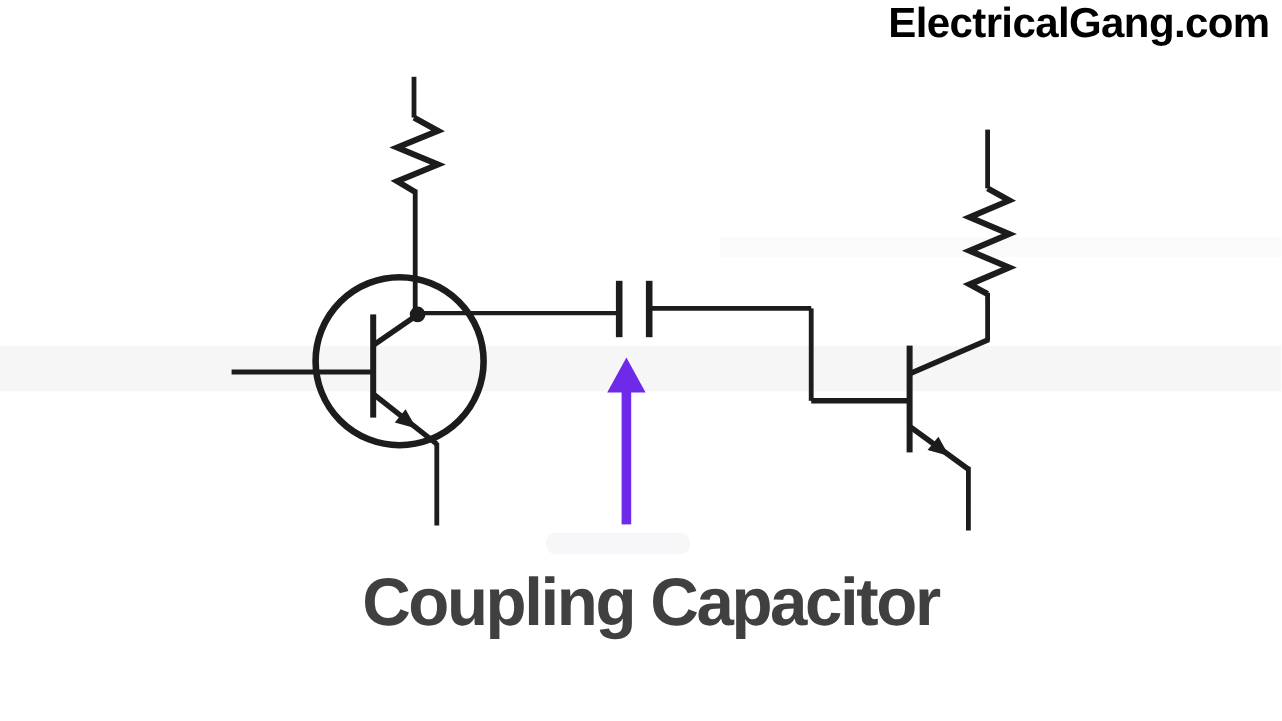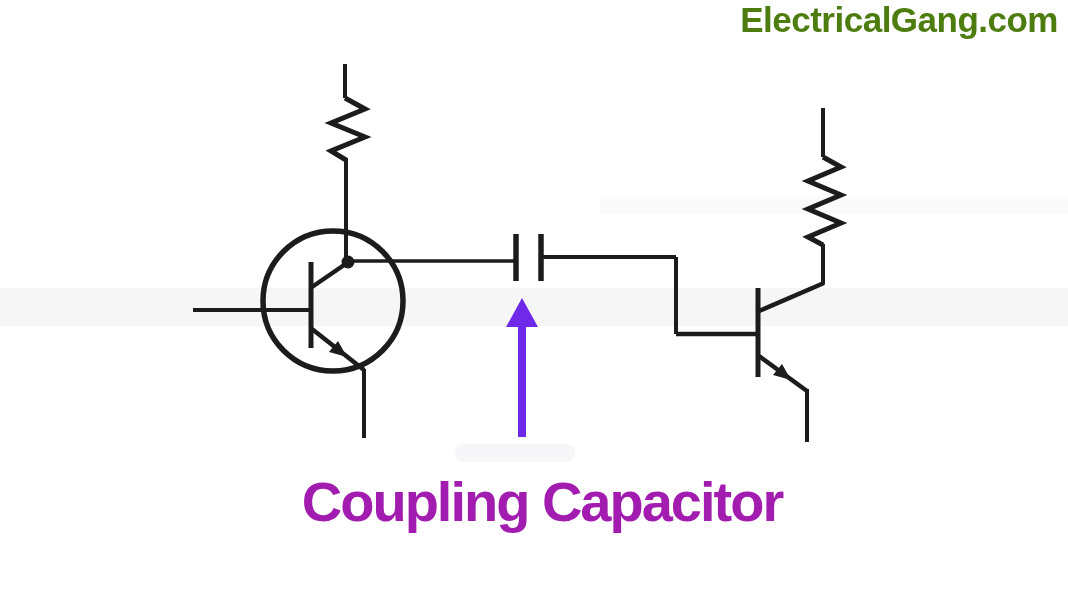--- a/index.html
+++ b/index.html
@@ -27,21 +27,21 @@
 </style>
 </head>
 <body>
 
 <div class="stage">
 
   <div class="artifact band1"></div>
   <div class="artifact band2"></div>
   <div class="artifact smudge"></div>
 
-  <div class="brand" style="color: #4d7c0f;">ElectricalGang.com</div>
+  <div class="brand" style="color: #000000;">ElectricalGang.com</div>
 
   <svg class="circuit" width="1068" height="601" viewBox="0 0 1068 601">
 
     <g fill="none" stroke-linecap="butt" stroke-linejoin="miter" stroke="#1c1c1c">
       <path d="M345,64 V98" stroke-width="4"></path>
       <polyline points="345,98 365,109 331,123 365,137 331,151 346,160" stroke-width="5"></polyline>
       <path d="M346,158 V262" stroke-width="4"></path>
       <circle cx="348" cy="262" r="6.5" stroke="none" fill="#1c1c1c"></circle>
       <circle cx="333" cy="301" r="70" stroke-width="5.5"></circle>
       <path d="M311,262 V348" stroke-width="5"></path>
@@ -71,15 +71,15 @@
       <polygon points="791,380 773,375 782,364" stroke="none" fill="#1c1c1c"></polygon>
       <path d="M807,389 V442" stroke-width="4"></path>
     </g>
 
     <g>
       <rect x="518" y="325" width="8" height="112" fill="#6e2ae8"></rect>
       <polygon points="522,298 506,327 538,327" fill="#6e2ae8"></polygon>
     </g>
   </svg>
 
-  <div class="caption" style="color: #a21caf;">Coupling Capacitor</div>
+  <div class="caption" style="color: #404040;">Coupling Capacitor</div>
 
 </div>
 
 </body></html>

